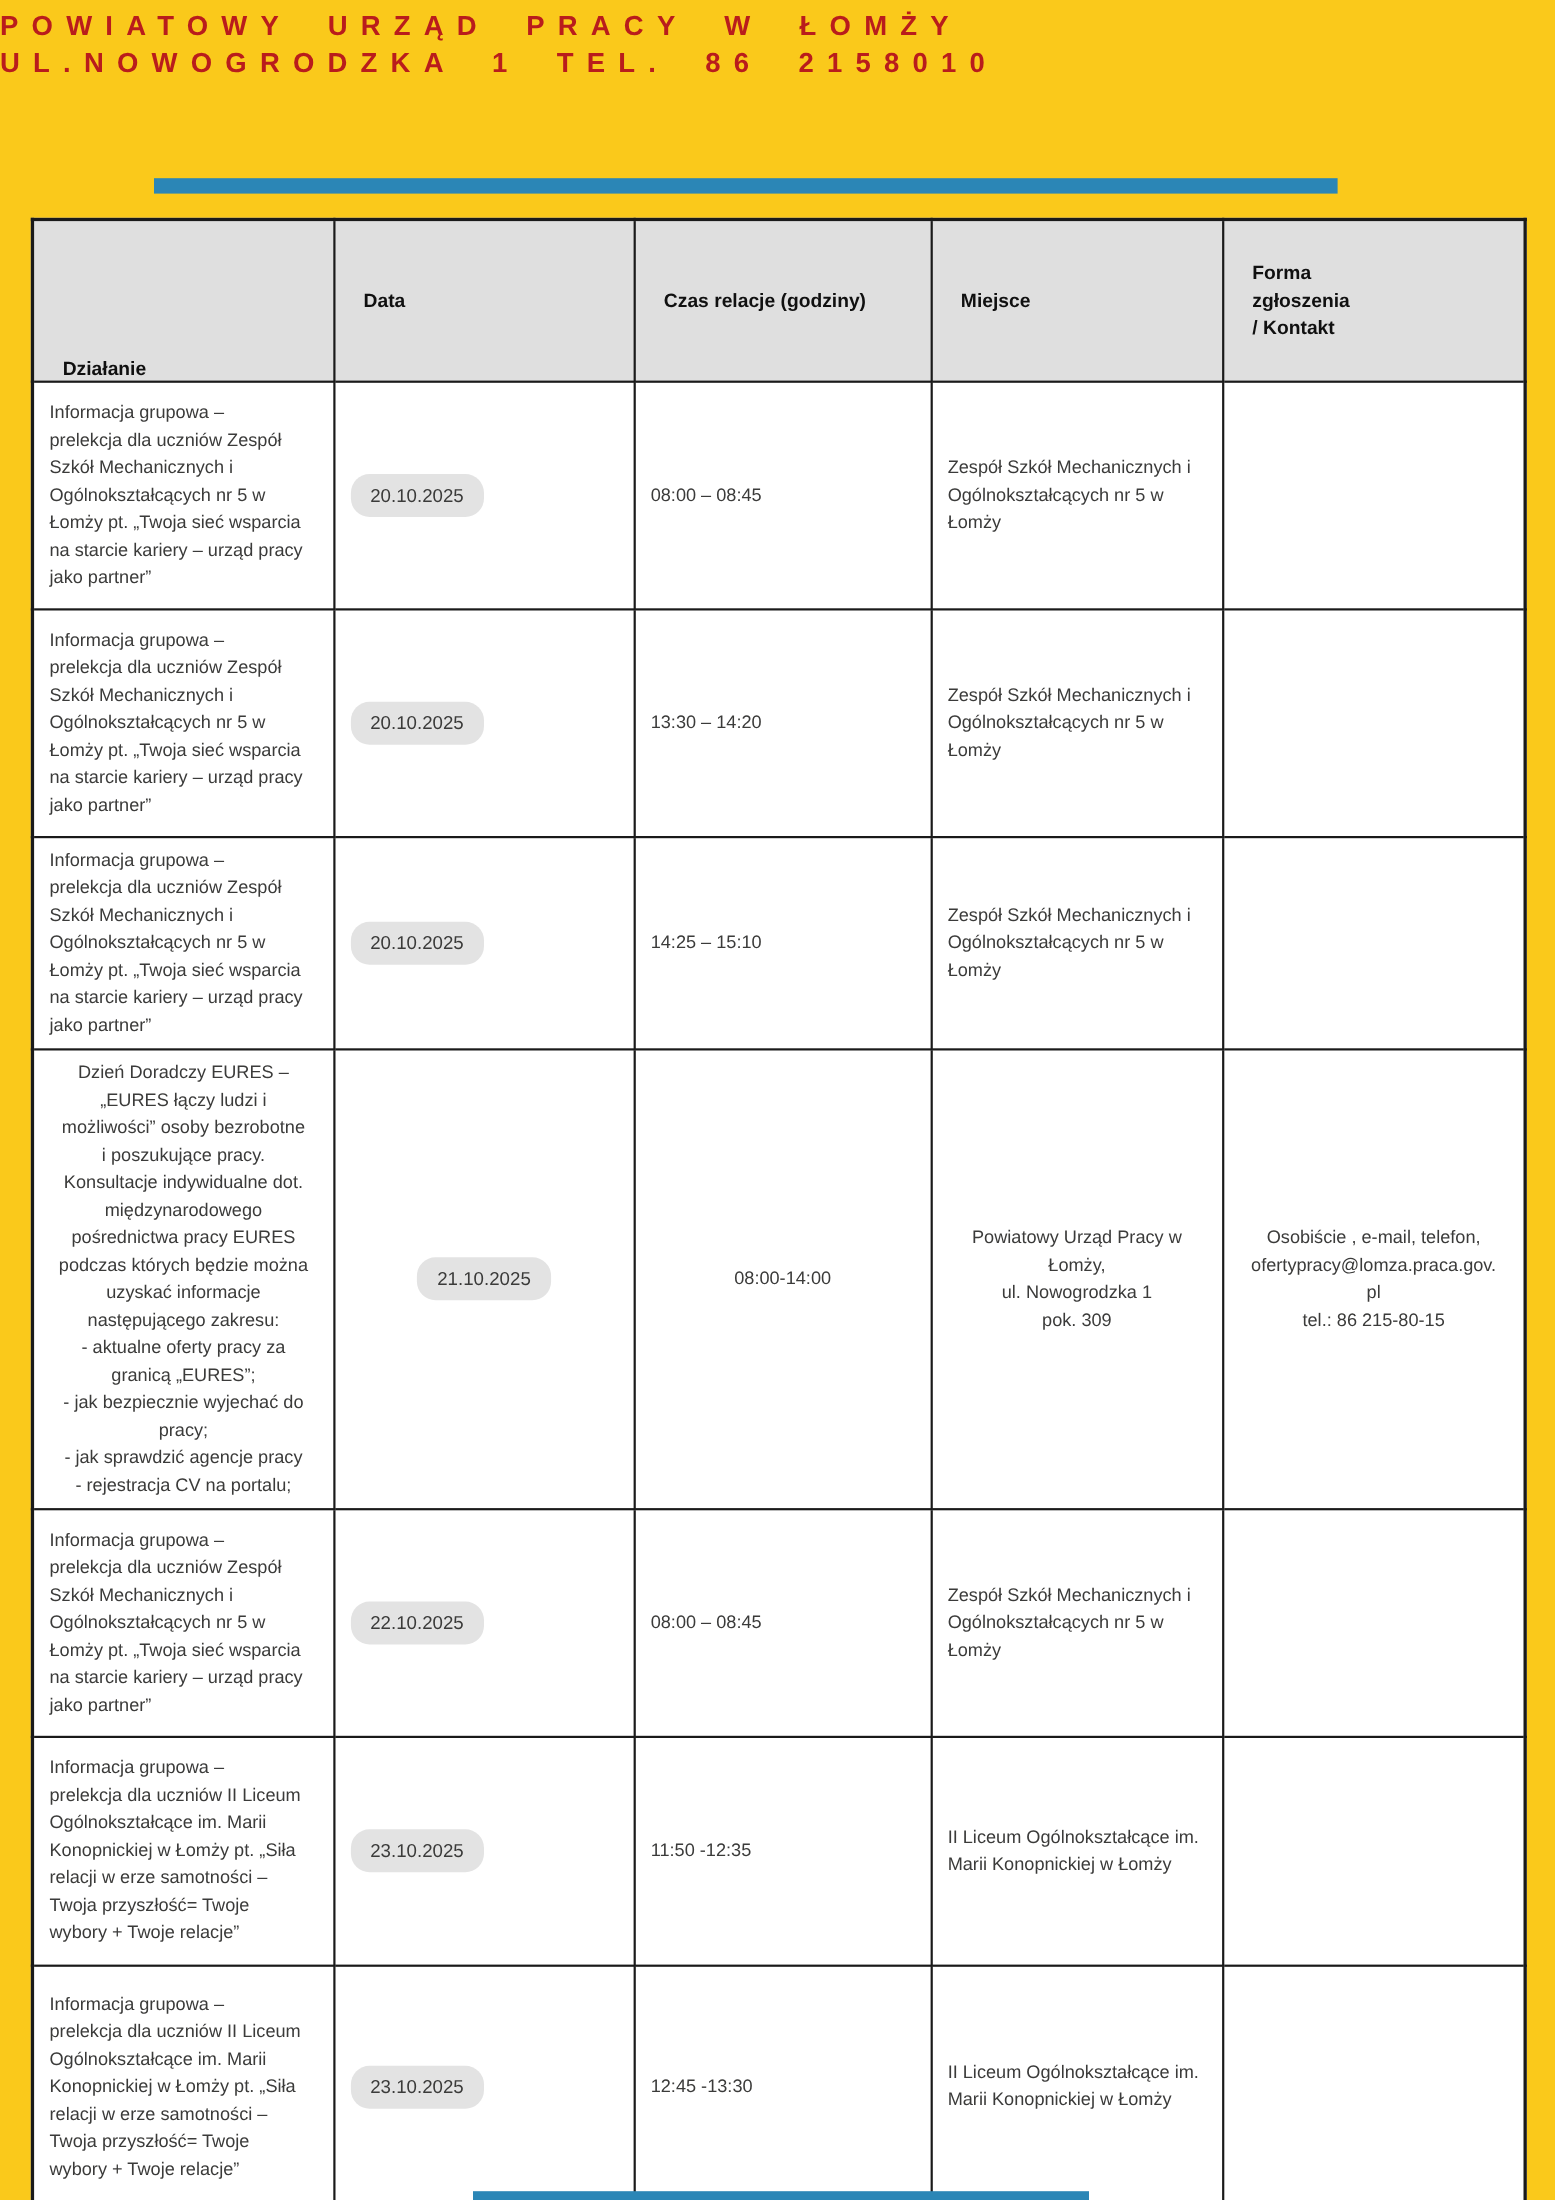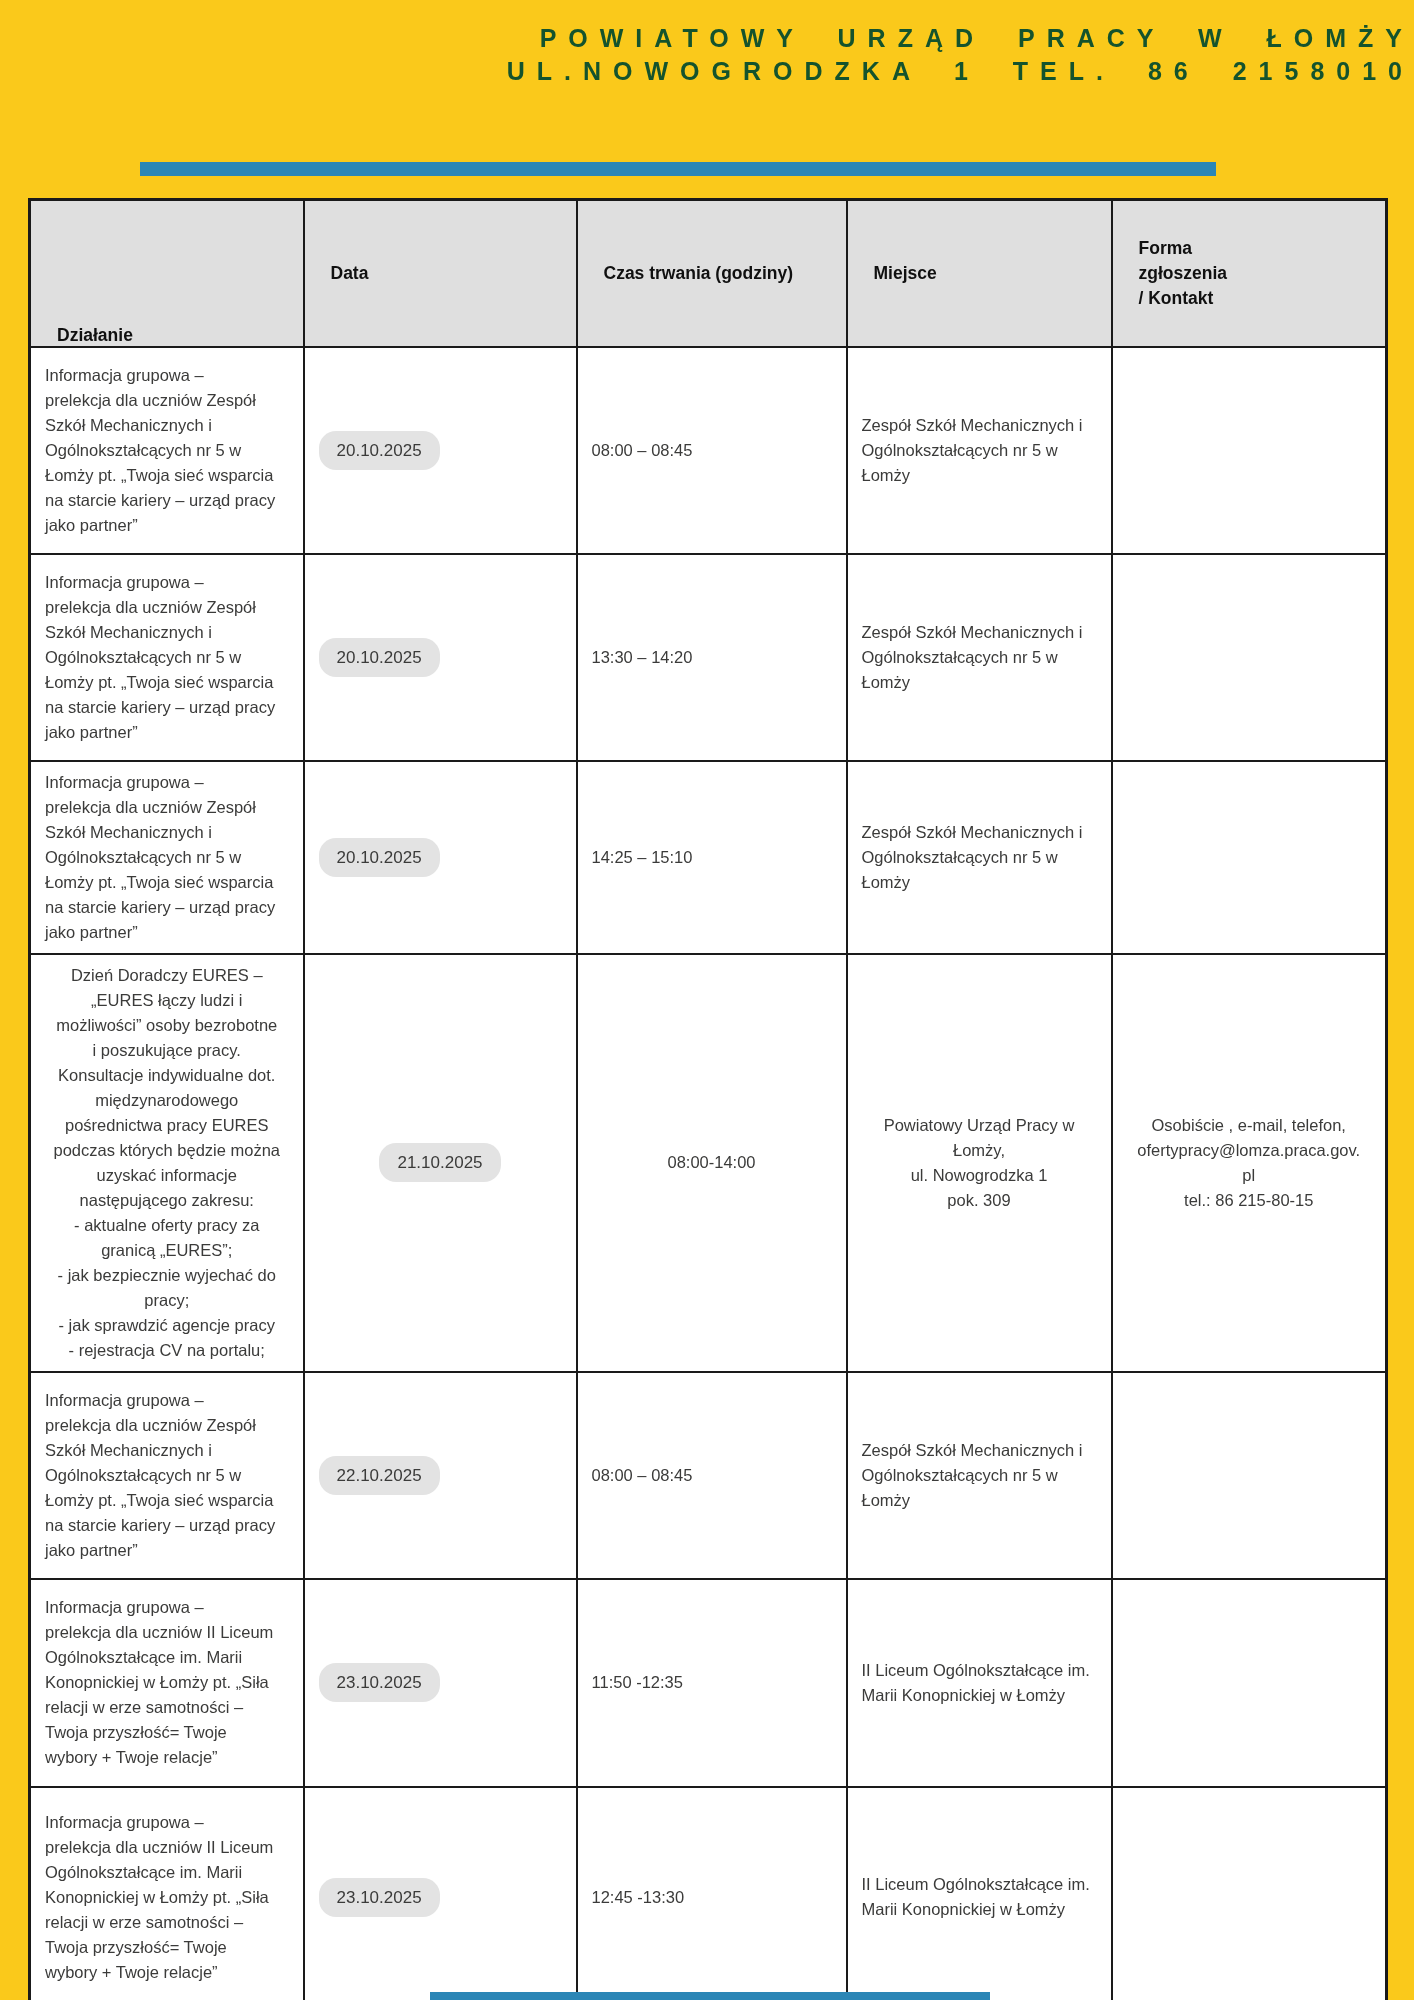--- a/index.html
+++ b/index.html
@@ -5,23 +5,23 @@
   html, body { margin: 0; padding: 0; }
   body {
     width: 1414px;
     height: 2000px;
     position: relative;
     overflow: hidden;
     background: #FAC91B;
     font-family: "Liberation Sans", sans-serif;
   }
   .page-header {
-    padding-top: 22px;
-    text-align: right;
-    color: #14532d;
+    padding-top: 8px;
+    text-align: left;
+    color: #b91c1c;
     font-weight: bold;
   }
   .page-header .hline {
     font-size: 25px;
     line-height: 33px;
     letter-spacing: 12px;
     word-spacing: 14px;
     white-space: nowrap;
   }
   .accent-bar-top {
@@ -111,21 +111,21 @@
     <col style="width:274px">
     <col style="width:273px">
     <col style="width:270px">
     <col style="width:265px">
     <col style="width:275px">
   </colgroup>
   <thead>
     <tr>
       <th class="h-act">Działanie</th>
       <th class="h-mid">Data</th>
-      <th class="h-mid">Czas trwania (godziny)</th>
+      <th class="h-mid">Czas relacje (godziny)</th>
       <th class="h-mid">Miejsce</th>
       <th class="h-forma">Forma
 zgłoszenia
 / Kontakt</th>
     </tr>
   </thead>
   <tbody id="rows">
   <tr>
     <td>
           <div class="celltext">Informacja grupowa –

